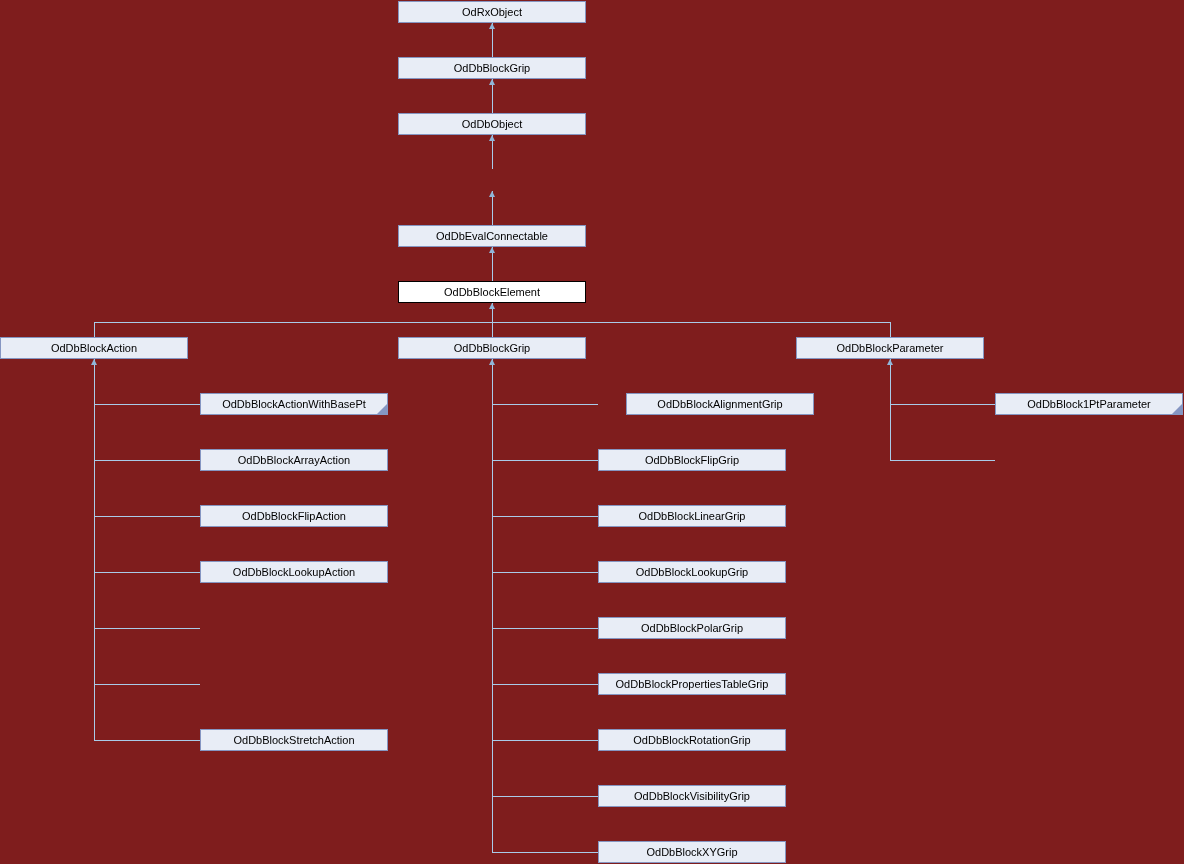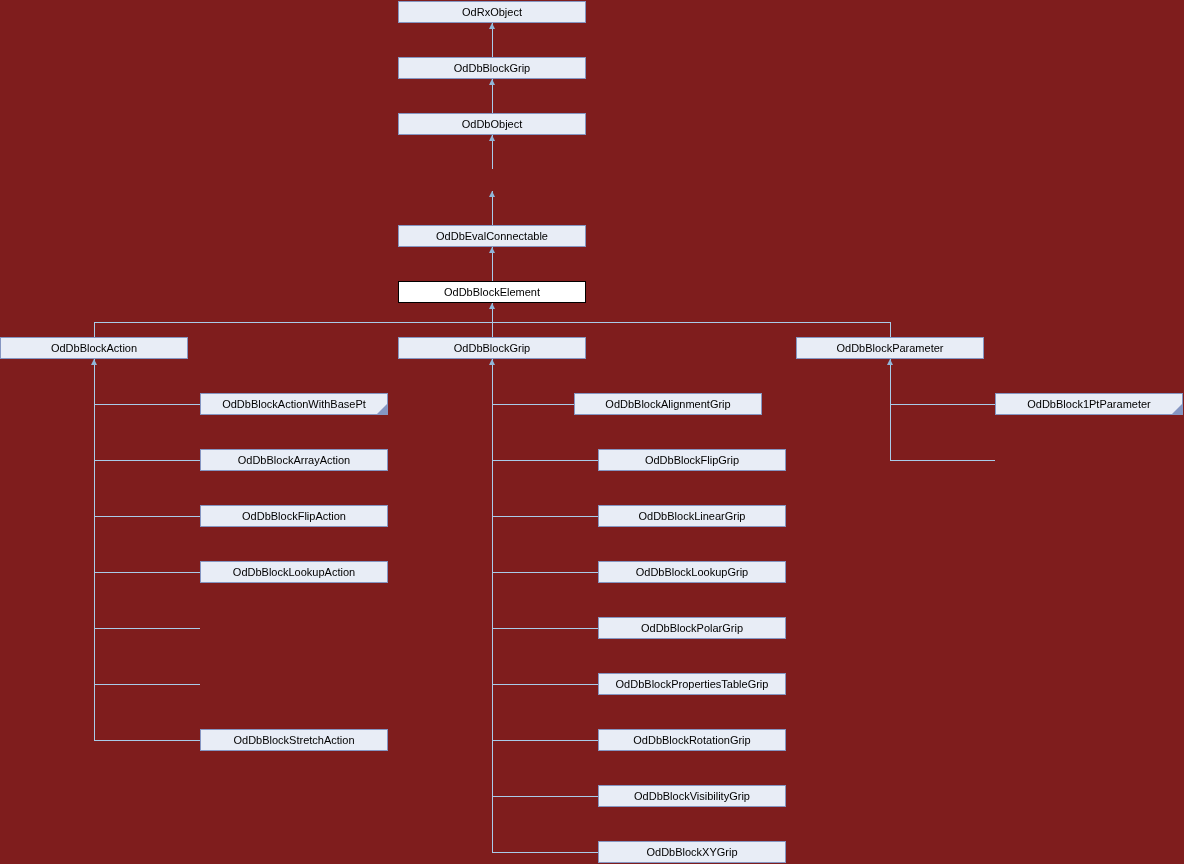--- a/index.html
+++ b/index.html
@@ -141,21 +141,21 @@
   <div class="node" style="left:200px;top:505px">
     <span class="lbl">OdDbBlockFlipAction</span>
     </div>
   <div class="node" style="left:200px;top:561px">
     <span class="lbl">OdDbBlockLookupAction</span>
     </div>
   <div class="node" style="left:200px;top:729px">
     <span class="lbl">OdDbBlockStretchAction</span>
     </div>
 
-  <div class="node" style="left:574px;top:393px">
+  <div class="node" style="left:626px;top:393px">
     <span class="lbl">OdDbBlockAlignmentGrip</span>
     </div>
   <div class="node" style="left:598px;top:449px">
     <span class="lbl">OdDbBlockFlipGrip</span>
     </div>
   <div class="node" style="left:598px;top:505px">
     <span class="lbl">OdDbBlockLinearGrip</span>
     </div>
   <div class="node" style="left:598px;top:561px">
     <span class="lbl">OdDbBlockLookupGrip</span>

